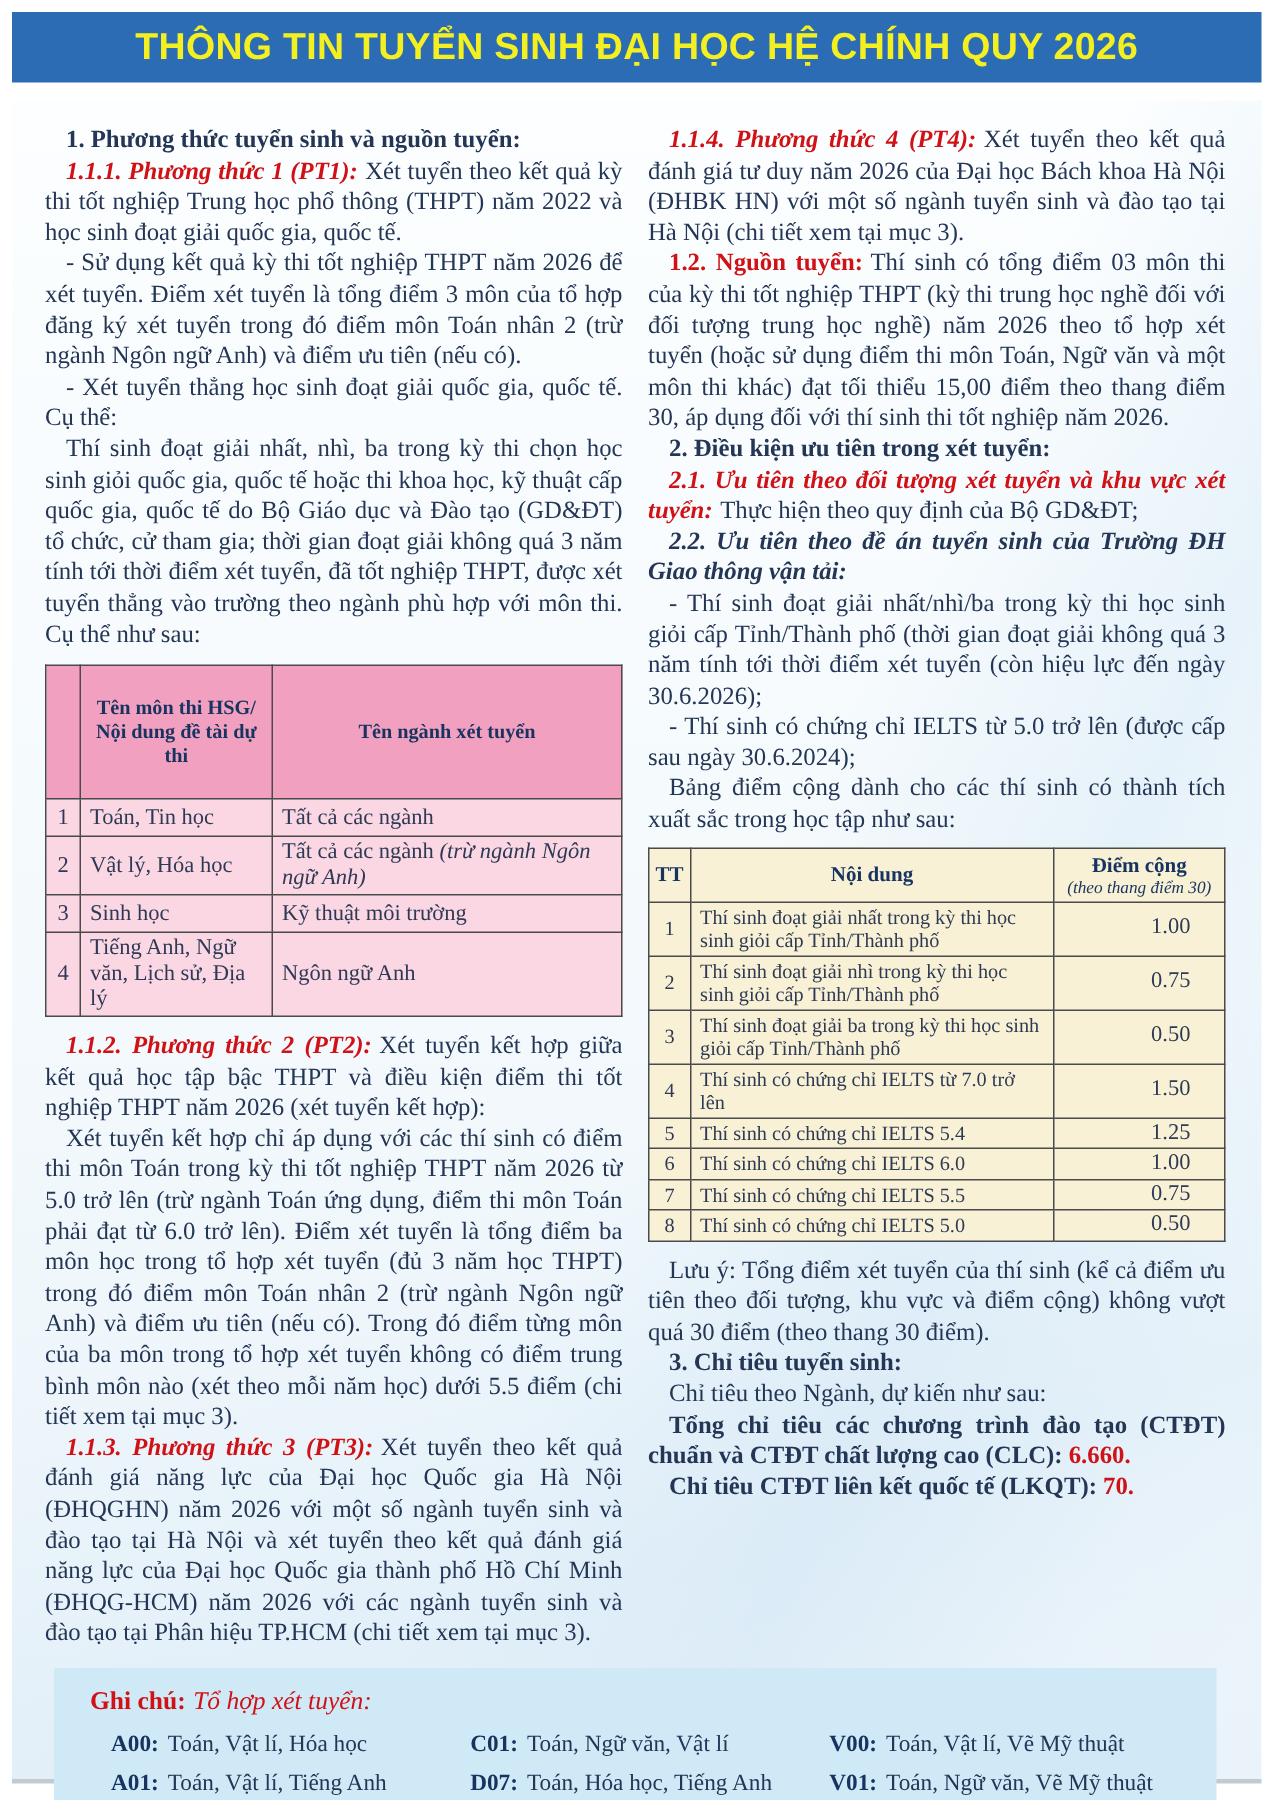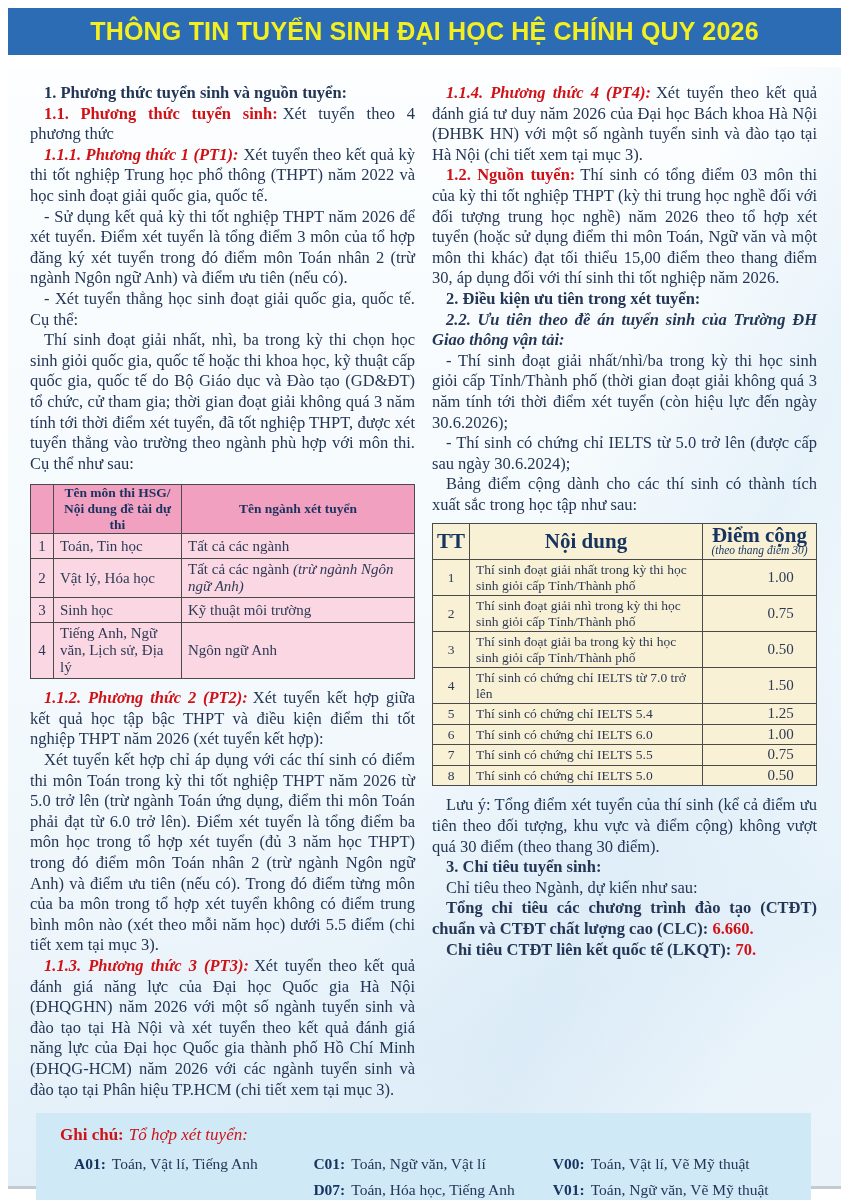--- a/index.html
+++ b/index.html
@@ -26,31 +26,31 @@
   .rb   { color:#d01116; font-weight:bold; }
   .rbi  { color:#d01116; font-weight:bold; font-style:italic; }
   .lead { margin-right:5px; }
   .bold-navy { font-weight:bold; color:#17335f; }
   b.big-red { color:#d01116; }
 
   
   table { border-collapse:collapse; }
   .t1 { width:100%; margin:10px 0 9px 0; font-size:15px; color:#2e3a55; }
   .t1 th, .t1 td { border:1px solid #4a4a4a; padding:2px 6px; }
-  .t1 thead th { background:#f2a0c0; color:#17335f; font-weight:bold; font-size:13.5px; line-height:16px; text-align:center; padding:0 2px; }
+  .t1 thead th { background:#f2a0c0; color:#17335f; font-weight:bold; font-size:13.5px; line-height:16px; text-align:center; padding:20px 2px; }
   .t1 tbody td { background:#fbd7e3; height:25px; }
   .t1 .c-no { width:23px; } .t1 .c-sub { width:128px; }
   .t1 td.no { text-align:center; }
   .t1 i.note { font-style:italic; }
 
   
   .t2 { width:100%; margin:8px 0 9px 0; font-size:13.5px; color:#2e3a55; }
   .t2 th, .t2 td { border:1px solid #4a4a4a; padding:2px 6px; background:#f8f1d5; }
   .t2 thead th { color:#17335f; text-align:center; padding:3px 4px; }
-  .t2 .hd-main { font-weight:bold; font-size:21px; line-height:17px; }
+  .t2 .hd-main { font-weight:bold; font-size:14px; line-height:17px; }
   .t2 .hd-sub  { font-weight:normal; font-style:italic; font-size:11.5px; line-height:12px; }
   .t2 .c-tt { width:24px; } .t2 .c-pt { width:114px; }
   .t2 td.tt { text-align:center; }
   .t2 td.diem { text-align:center; font-size:15px;padding-left:48px; }
   .t2 tbody td { line-height:15.5px; }
 
   
   .ghichu { margin:13px 6px 0 6px; background:#cfe9f7; padding:12px 18px 16px 24px; }
   .ghichu-head { font-size:17px; margin-bottom:6px; }
   .combo-grid { display:flex; padding-left:14px; margin-bottom:10px; }
@@ -65,21 +65,20 @@
 
   <div class="banner">
     <span class="banner-text">THÔNG TIN TUYỂN SINH ĐẠI HỌC HỆ CHÍNH QUY 2026</span>
   </div>
 
   <div class="content">
     <div class="cols">
 
       <div class="col">
         <p class="para rb">1. Phương thức tuyển sinh và nguồn tuyển:</p>
-        <p class="para"><span class="rb lead">1.1. Phương thức tuyển sinh:</span><span>Xét tuyển theo 4 phương thức</span></p>
         <p class="para"><span class="rbi lead">1.1.1. Phương thức 1 (PT1):</span><span>Xét tuyển theo kết quả kỳ thi tốt nghiệp Trung học phổ thông (THPT) năm 2022 và học sinh đoạt giải quốc gia, quốc tế.</span></p>
         <p class="para">- Sử dụng kết quả kỳ thi tốt nghiệp THPT năm 2026 để xét tuyển. Điểm xét tuyển là tổng điểm 3 môn của tổ hợp đăng ký xét tuyển trong đó điểm môn Toán nhân 2 (trừ ngành Ngôn ngữ Anh) và điểm ưu tiên (nếu có).</p>
         <p class="para">- Xét tuyển thẳng học sinh đoạt giải quốc gia, quốc tế. Cụ thể:</p>
         <p class="para">Thí sinh đoạt giải nhất, nhì, ba trong kỳ thi chọn học sinh giỏi quốc gia, quốc tế hoặc thi khoa học, kỹ thuật cấp quốc gia, quốc tế do Bộ Giáo dục và Đào tạo (GD&amp;ĐT) tổ chức, cử tham gia; thời gian đoạt giải không quá 3 năm tính tới thời điểm xét tuyển, đã tốt nghiệp THPT, được xét tuyển thẳng vào trường theo ngành phù hợp với môn thi. Cụ thể như sau:</p>
 
         <table class="t1">
           <colgroup>
               <col class="c-no">
               <col class="c-sub">
               <col>
@@ -120,20 +119,21 @@
 
         <p class="para"><span class="rbi lead">1.1.2. Phương thức 2 (PT2):</span><span>Xét tuyển kết hợp giữa kết quả học tập bậc THPT và điều kiện điểm thi tốt nghiệp THPT năm 2026 (xét tuyển kết hợp):</span></p>
         <p class="para">Xét tuyển kết hợp chỉ áp dụng với các thí sinh có điểm thi môn Toán trong kỳ thi tốt nghiệp THPT năm 2026 từ 5.0 trở lên (trừ ngành Toán ứng dụng, điểm thi môn Toán phải đạt từ 6.0 trở lên). Điểm xét tuyển là tổng điểm ba môn học trong tổ hợp xét tuyển (đủ 3 năm học THPT) trong đó điểm môn Toán nhân 2 (trừ ngành Ngôn ngữ Anh) và điểm ưu tiên (nếu có). Trong đó điểm từng môn của ba môn trong tổ hợp xét tuyển không có điểm trung bình môn nào (xét theo mỗi năm học) dưới 5.5 điểm (chi tiết xem tại mục 3).</p>
         <p class="para"><span class="rbi lead">1.1.3. Phương thức 3 (PT3):</span><span>Xét tuyển theo kết quả đánh giá năng lực của Đại học Quốc gia Hà Nội (ĐHQGHN) năm 2026 với một số ngành tuyển sinh và đào tạo tại Hà Nội và xét tuyển theo kết quả đánh giá năng lực của Đại học Quốc gia thành phố Hồ Chí Minh (ĐHQG-HCM) năm 2026 với các ngành tuyển sinh và đào tạo tại Phân hiệu TP.HCM (chi tiết xem tại mục 3).</span></p>
       </div>
 
       <div class="col">
         <p class="para"><span class="rbi lead">1.1.4. Phương thức 4 (PT4):</span><span>Xét tuyển theo kết quả đánh giá tư duy năm 2026 của Đại học Bách khoa Hà Nội (ĐHBK HN) với một số ngành tuyển sinh và đào tạo tại Hà Nội (chi tiết xem tại mục 3).</span></p>
         <p class="para"><span class="rb lead">1.2. Nguồn tuyển:</span><span>Thí sinh có tổng điểm 03 môn thi của kỳ thi tốt nghiệp THPT (kỳ thi trung học nghề đối với đối tượng trung học nghề) năm 2026 theo tổ hợp xét tuyển (hoặc sử dụng điểm thi môn Toán, Ngữ văn và một môn thi khác) đạt tối thiểu 15,00 điểm theo thang điểm 30, áp dụng đối với thí sinh thi tốt nghiệp năm 2026.</span></p>
         <p class="para rb">2. Điều kiện ưu tiên trong xét tuyển:</p>
+        <p class="para"><span class="rbi lead">2.1. Ưu tiên theo đối tượng xét tuyển và khu vực xét tuyển:</span><span>Thực hiện theo quy định của Bộ GD&amp;ĐT;</span></p>
         <p class="para rbi">2.2. Ưu tiên theo đề án tuyển sinh của Trường ĐH Giao thông vận tải:</p>
         <p class="para">- Thí sinh đoạt giải nhất/nhì/ba trong kỳ thi học sinh giỏi cấp Tỉnh/Thành phố (thời gian đoạt giải không quá 3 năm tính tới thời điểm xét tuyển (còn hiệu lực đến ngày 30.6.2026);</p>
         <p class="para">- Thí sinh có chứng chỉ IELTS từ 5.0 trở lên (được cấp sau ngày 30.6.2024);</p>
         <p class="para">Bảng điểm cộng dành cho các thí sinh có thành tích xuất sắc trong học tập như sau:</p>
 
         <table class="t2">
           <colgroup>
               <col class="c-tt">
               <col>
               <col class="c-pt">
@@ -198,20 +198,21 @@
         <p class="para bold-navy"><span>Tổng chỉ tiêu các chương trình đào tạo (CTĐT) chuẩn và CTĐT chất lượng cao (CLC):</span> <b class="big-red">6.660.</b></p>
         <p class="para bold-navy"><span>Chỉ tiêu CTĐT liên kết quốc tế (LKQT):</span> <b class="big-red">70.</b></p>
       </div>
     </div>
 
     <div class="ghichu">
       <p class="ghichu-head"><span class="rb lead">Ghi chú:</span><span class="red" style="font-style:italic;">Tổ hợp xét tuyển:</span></p>
 
       <div class="combo-grid">
         <div class="combo-col">
+          <p class="combo"><b>A00:</b><span>Toán, Vật lí, Hóa học</span></p>
           <p class="combo"><b>A01:</b><span>Toán, Vật lí, Tiếng Anh</span></p>
 
         </div>
         <div class="combo-col">
           <p class="combo"><b>C01:</b><span>Toán, Ngữ văn, Vật lí</span></p>
           <p class="combo"><b>D07:</b><span>Toán, Hóa học, Tiếng Anh</span></p>
 
         </div>
         <div class="combo-col">
           <p class="combo"><b>V00:</b><span>Toán, Vật lí, Vẽ Mỹ thuật</span></p>

